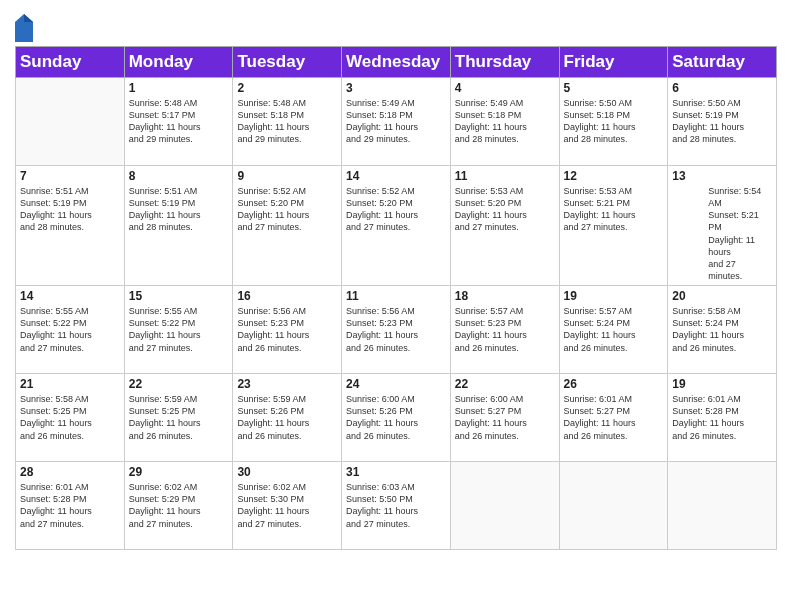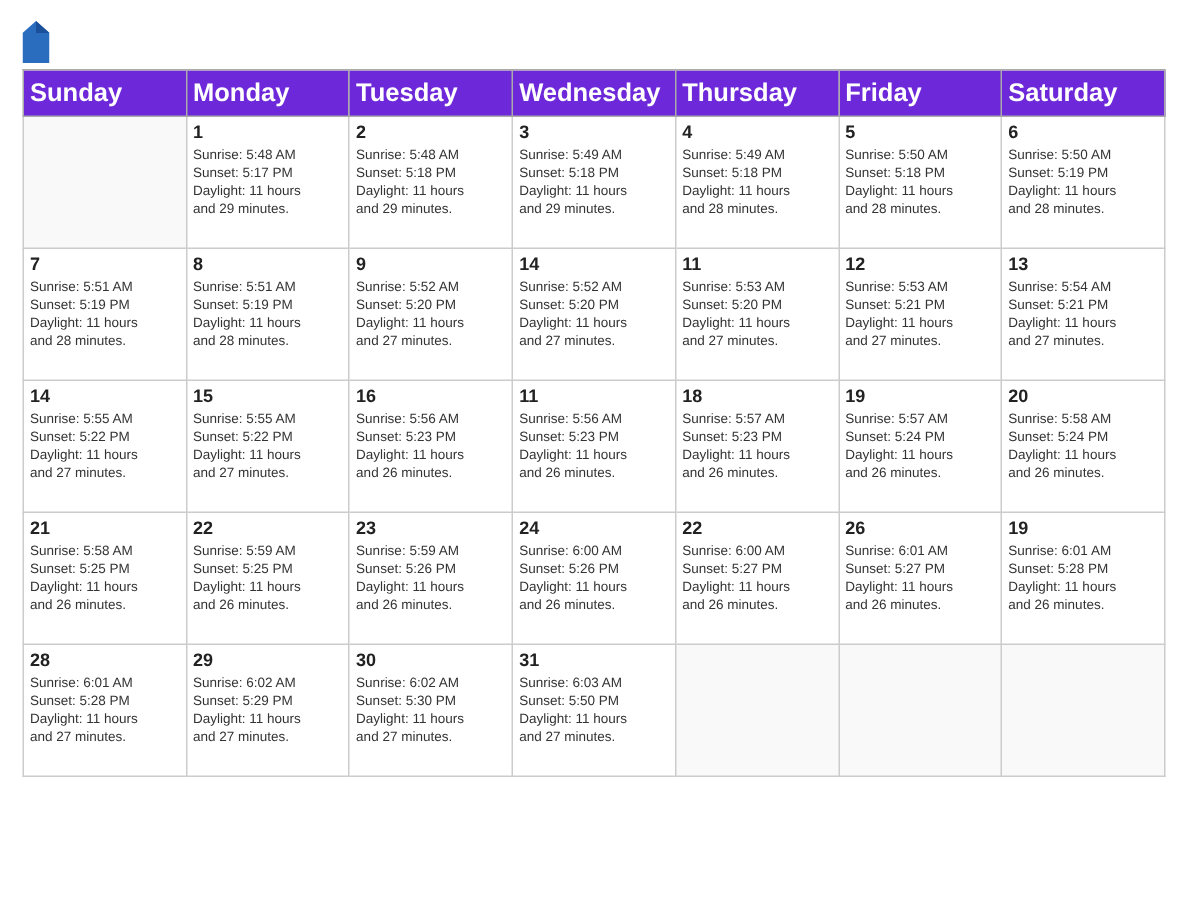--- a/index.html
+++ b/index.html
@@ -210,21 +210,21 @@
           </td>
           <td>
             <span class="day-number">12</span>
             <div class="day-info" style="white-space: pre-line;">Sunrise: 5:53 AM
 Sunset: 5:21 PM
 Daylight: 11 hours
 and 27 minutes.</div>
           </td>
           <td>
             <span class="day-number">13</span>
-            <div class="day-info" style="white-space: pre-line;">Sunrise: 5:54 AM
+            <div class="day-info" style="white-space: pre-line; margin-left: 36px;">Sunrise: 5:54 AM
 Sunset: 5:21 PM
 Daylight: 11 hours
 and 27 minutes.</div>
           </td>
         </tr>
         <tr>
           <td>
             <span class="day-number">14</span>
             <div class="day-info" style="white-space: pre-line;">Sunrise: 5:55 AM
 Sunset: 5:22 PM

